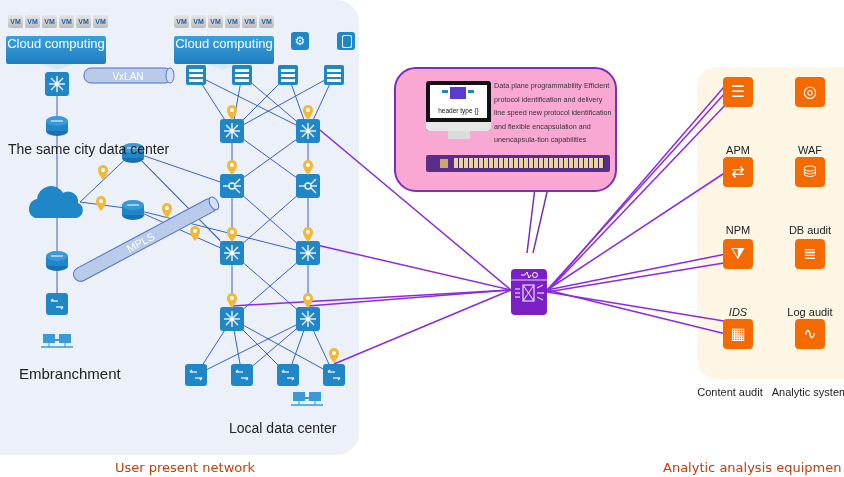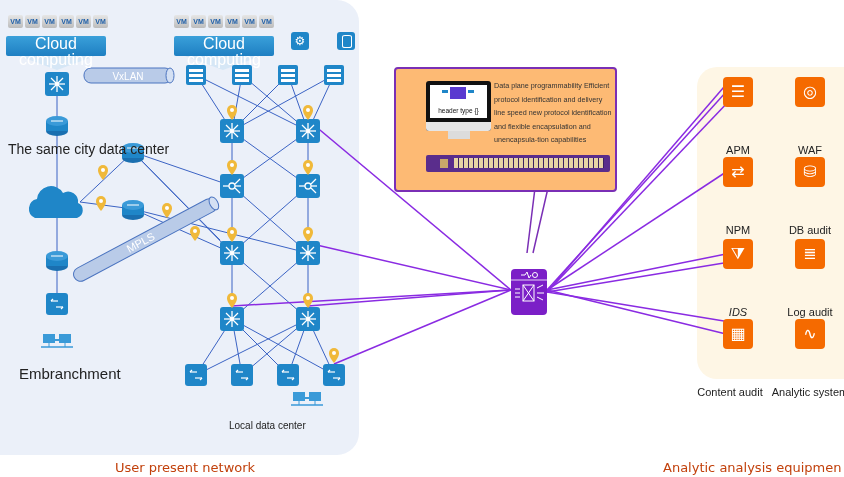--- a/index.html
+++ b/index.html
@@ -3,24 +3,24 @@
 <meta charset="utf-8">
 <style>
   html, body { margin:0; padding:0; background:#ffffff; }
   body { width:844px; height:477px; position:relative; overflow:hidden; font-family:"Liberation Sans", sans-serif; }
   #canvas { position:absolute; left:0; top:0; width:844px; height:477px; }
   .region-user { position:absolute; left:0; top:0; width:359px; height:455px; background:#ebf0f9; border-radius:0 22px 22px 0; }
   .region-sec { position:absolute; left:697px; top:67px; width:147px; height:312px; background:#fef6e5; border-radius:20px 0 0 20px; }
   .caption { position:absolute; font-family:"DejaVu Sans", sans-serif; font-size:13px; color:#c2410c; white-space:nowrap; }
   .lbl { position:absolute; font-size:14px; color:#222; white-space:nowrap; }
   .sec-lbl { position:absolute; font-size:11px; color:#222; white-space:nowrap; text-align:center; width:90px;margin-top:32px; }
-  .cloud-banner { position:absolute; height:20px; background:linear-gradient(#3aa0da,#1e7fc2); color:#fff; font-size:16px; text-align:center; line-height:16px; border-radius:2px; }
+  .cloud-banner { position:absolute; height:28px; background:linear-gradient(#3aa0da,#1e7fc2); color:#fff; font-size:13px; text-align:center; line-height:16px; border-radius:2px; }
   .vm-row { position:absolute; display:flex; gap:2px; }
   .vm { width:15px; height:13px; background:linear-gradient(#e6e6e6,#bcbcbc); border-radius:2px; font-size:7px; font-weight:bold; color:#1f5fa8; text-align:center; line-height:13px; }
-  .bubble { position:absolute; left:394px; top:67px; width:219px; height:121px; border:2px solid #7a2fb5; border-radius:4px; background:#fdba74; }
+  .bubble { position:absolute; left:394px; top:67px; width:219px; height:121px; border:2px solid #7a2fb5; border-radius:22px; background:#f9a8d4; }
   .bubble-text { position:absolute; left:98px; top:10px; width:118px; font-size:7.2px; line-height:13.5px; color:#333; }
   .monitor { position:absolute; left:30px; top:12px; width:65px; height:50px; background:#111; border-radius:3px; }
   .monitor-screen { position:absolute; left:4px; top:4px; width:57px; height:33px; background:#fff; }
   .monitor-chin { position:absolute; left:0; bottom:0; width:65px; height:9px; background:#e6e6e6; border-radius:0 0 3px 3px; }
   .monitor-stand { position:absolute; left:52px; top:62px; width:22px; height:8px; background:#dcdcdc; }
   .hdr-text { position:absolute; left:0; top:22px; width:57px; text-align:center; font-size:6.5px; color:#111; }
   .switch-hw { position:absolute; left:30px; top:86px; width:184px; height:17px; background:#5a2d8c; border-radius:2px; }
 </style>
 </head>
 <body>
@@ -236,21 +236,21 @@
   </div>
 <div class="cloud-banner" style="left:174px;top:36px;width:100px;">Cloud computing</div>
 
 <div style="position:absolute;left:291px;top:32px;width:18px;height:18px;background:#1f86c8;border-radius:3px;color:#fff;font-size:12px;text-align:center;line-height:18px;">⚙</div>
 <div style="position:absolute;left:337px;top:32px;width:18px;height:18px;background:#1f86c8;border-radius:3px;">
   <div style="position:absolute;left:5px;top:3px;width:8px;height:11px;border:1.3px solid #fff;border-radius:3px/2px;"></div>
 </div>
 
 <div class="lbl" style="left:8px;top:141px;">The same city data center</div>
 <div class="lbl" style="left:19px;top:365px;font-size:15px;">Embranchment</div>
-<div class="lbl" style="left:229px;top:420px;font-size:10px;">Local data center</div>
+<div class="lbl" style="left:229px;top:420px;font-size:14px;">Local data center</div>
 
 <div class="caption" style="left:115px;top:460px;">User present network</div>
 <div class="caption" style="left:663px;top:460px;">Analytic analysis equipmen</div>
 
 <div class="bubble">
   <div class="monitor">
     <div class="monitor-screen">
       <div style="position:absolute;left:12px;top:5px;width:6px;height:3px;background:#1f86c8;"></div>
       <div style="position:absolute;left:20px;top:2px;width:16px;height:12px;background:#5a3ad0;"></div>
       <div style="position:absolute;left:38px;top:5px;width:6px;height:3px;background:#1f86c8;"></div>

